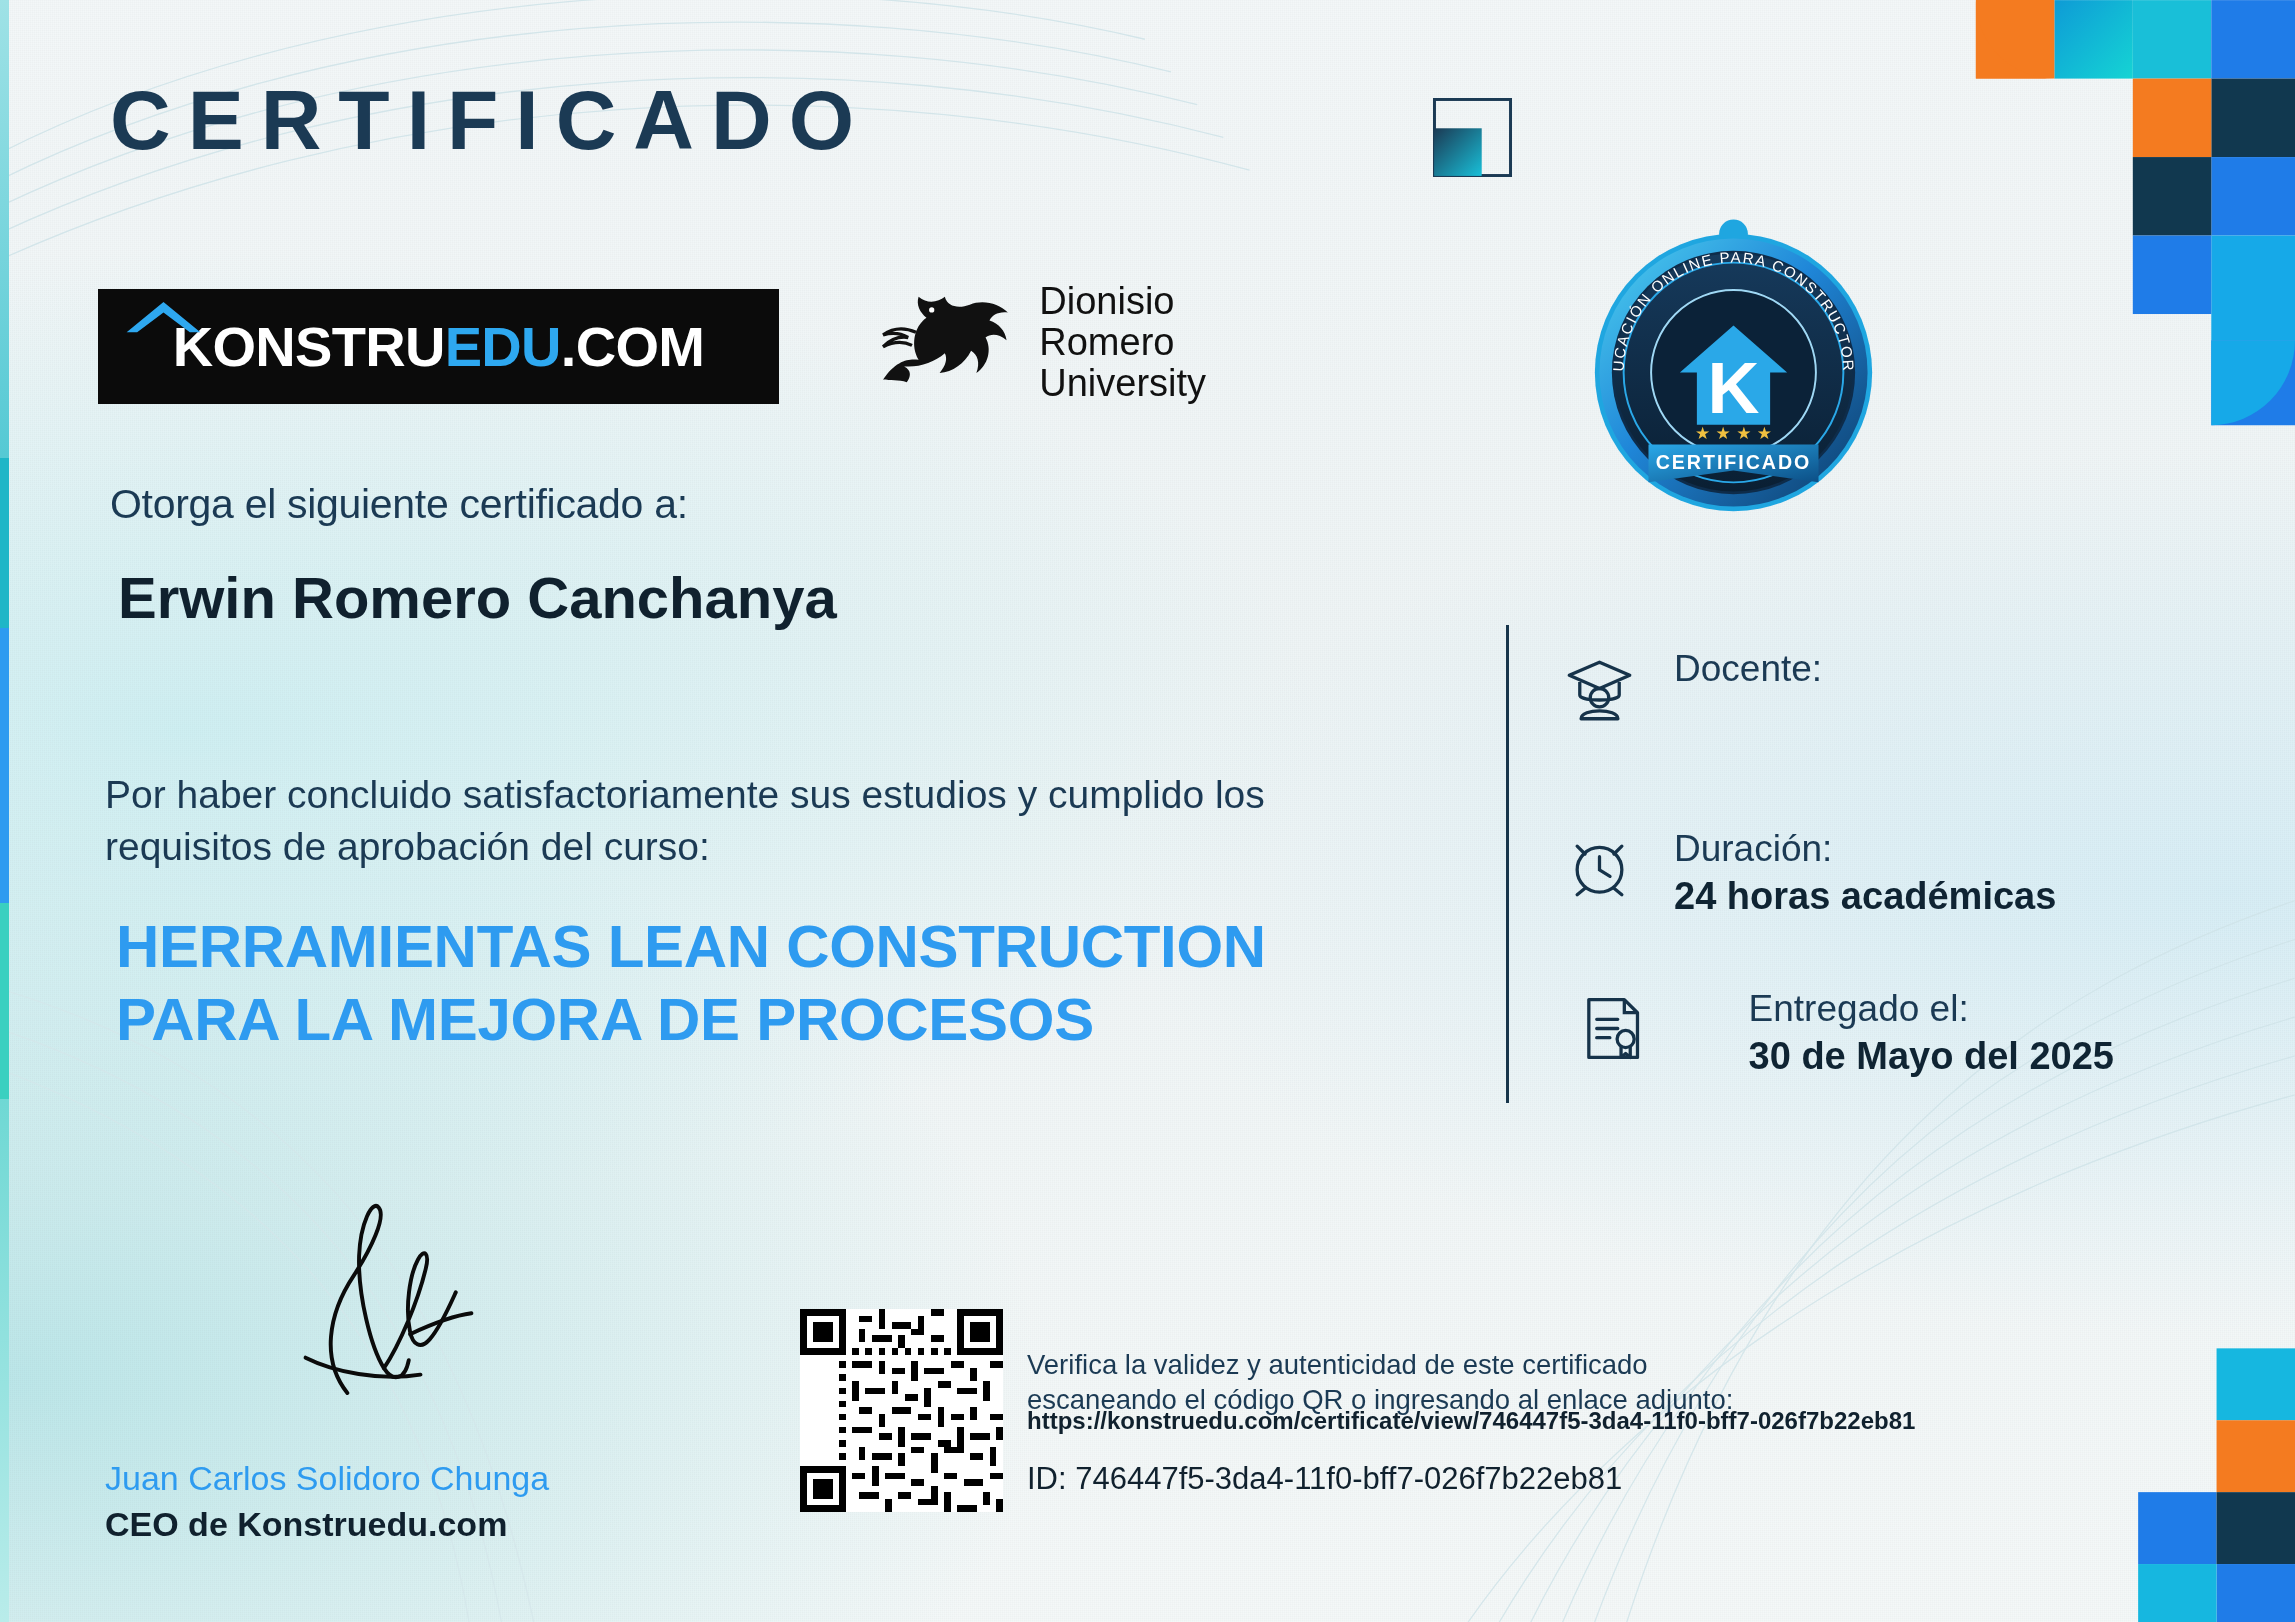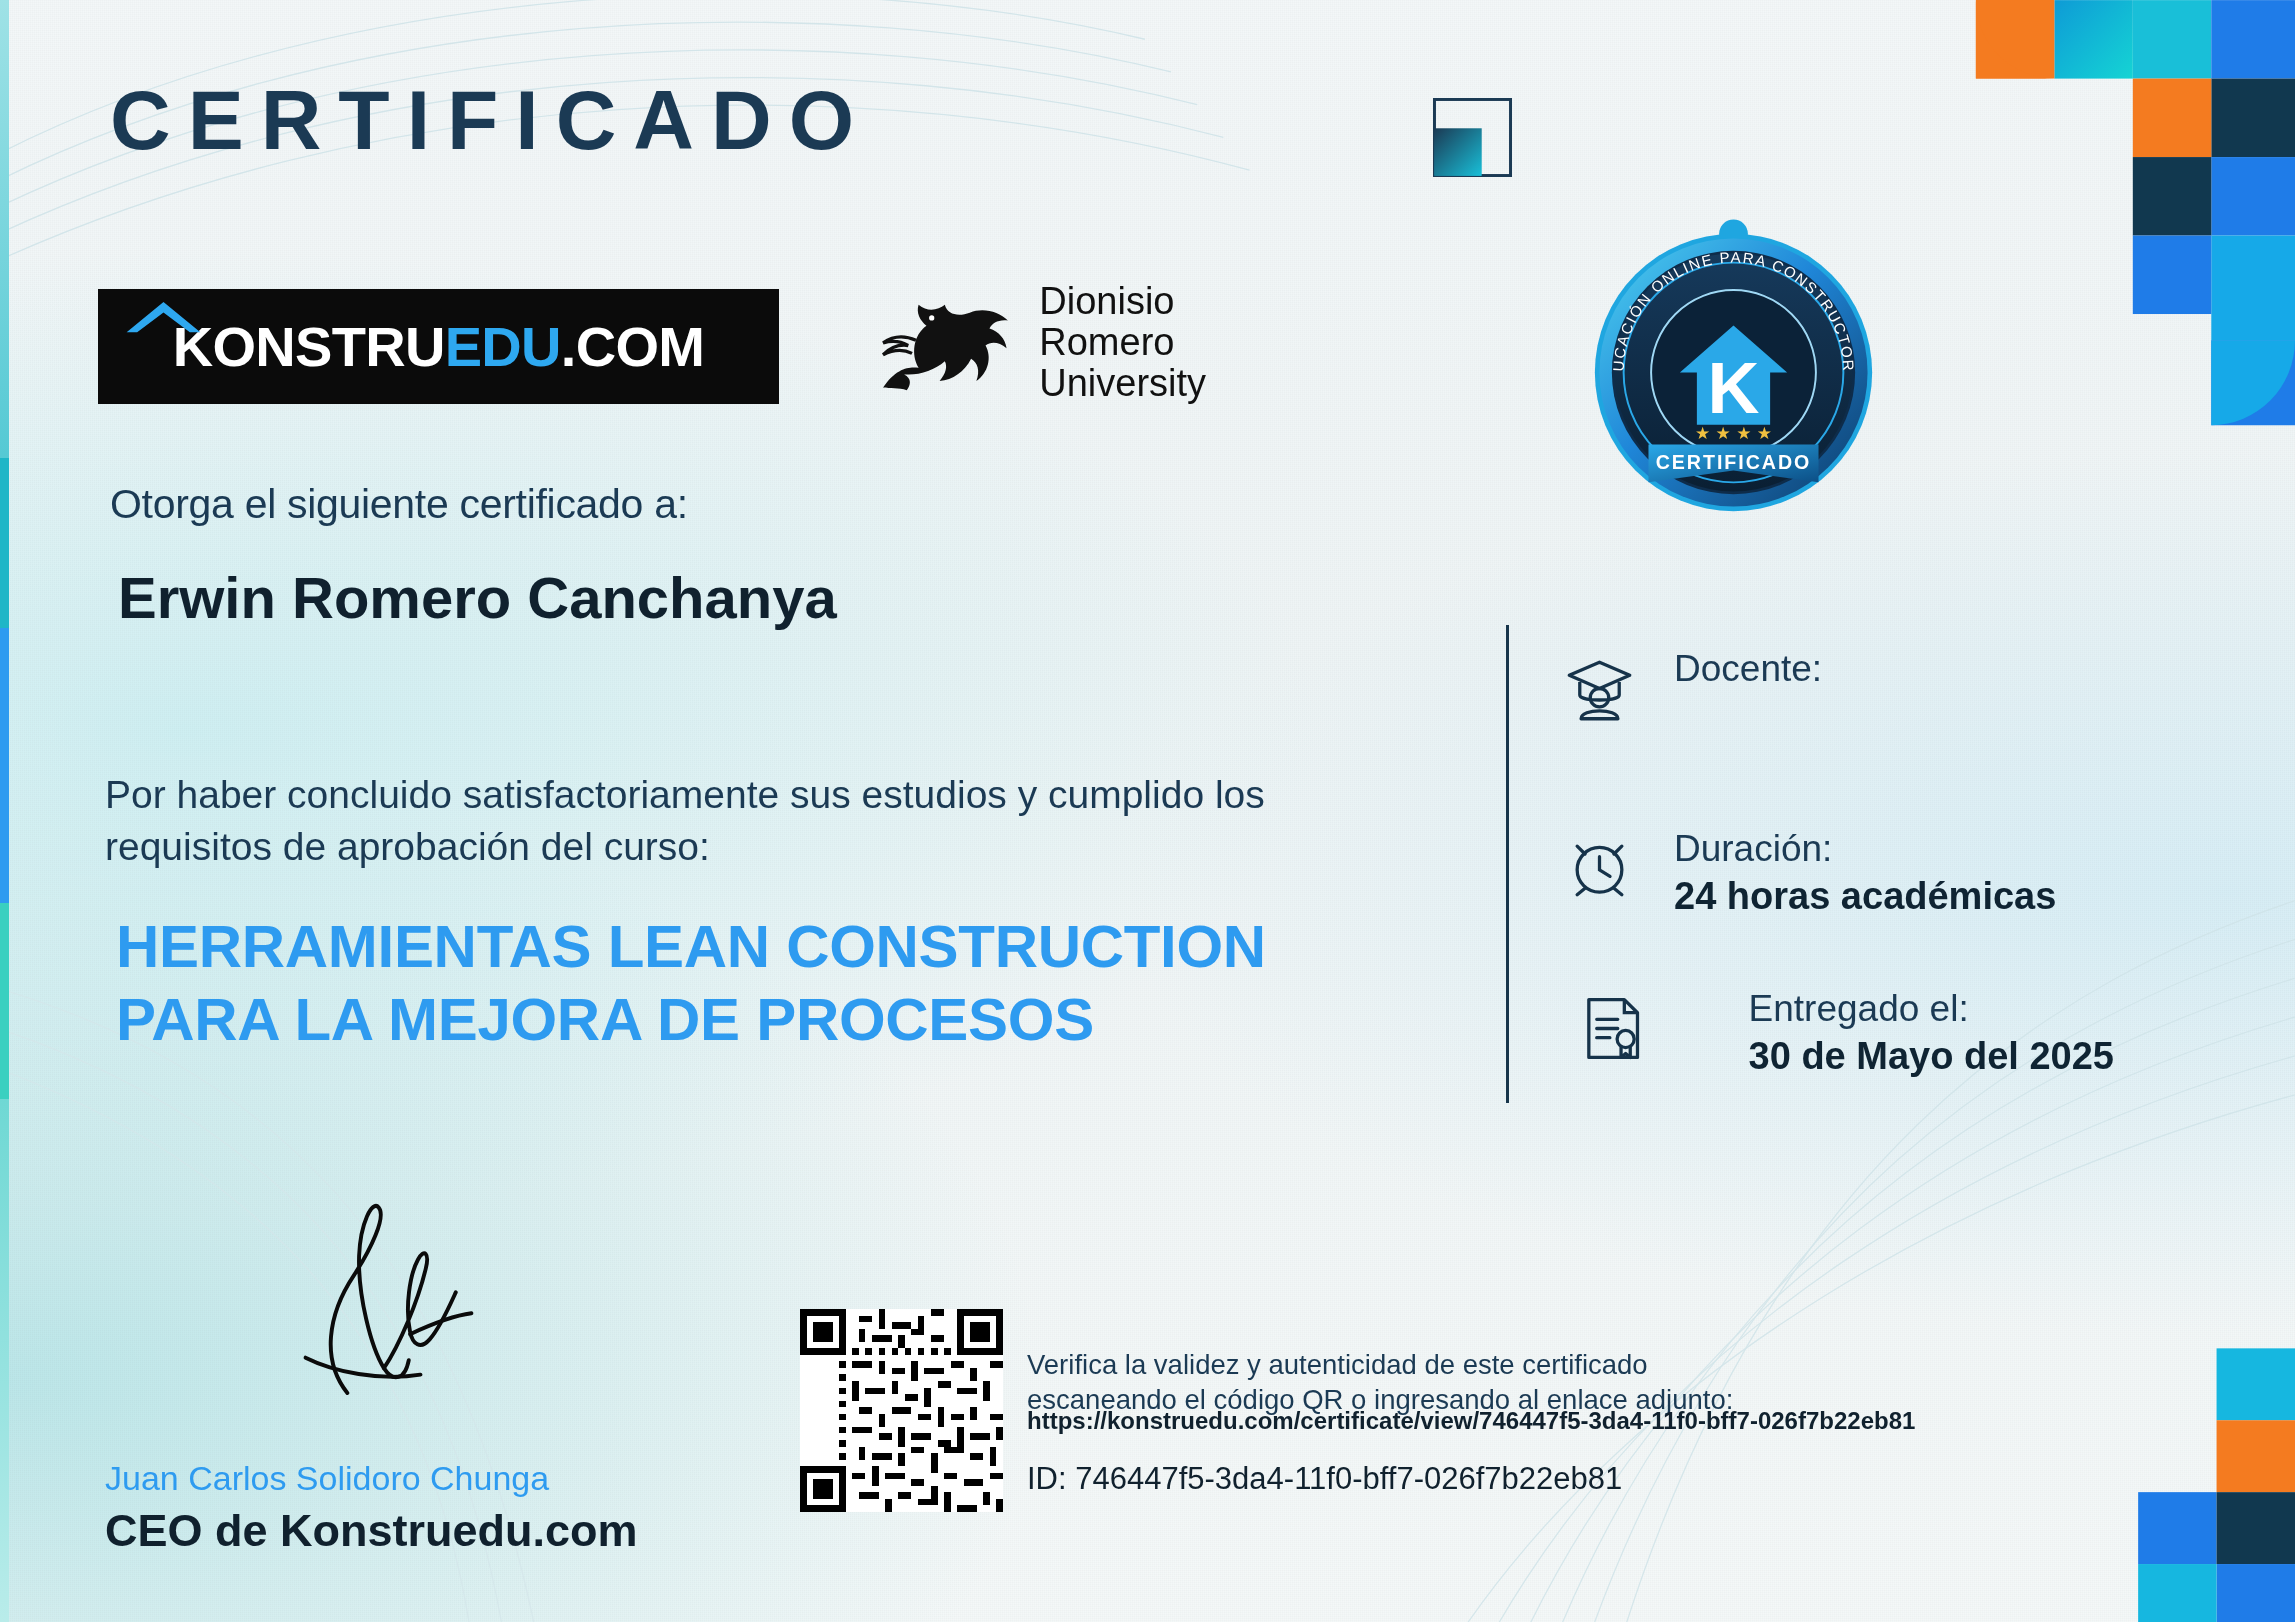--- a/index.html
+++ b/index.html
@@ -93,21 +93,21 @@
     top: 298px;
     width: 79px;
     height: 41px;
   }
 
   .logo-dru {
     position: absolute;
     left: 870px;
     top: 281px;
     display: flex;
-    align-items: flex-end;
+    align-items: flex-start;
     gap: 18.3px;
   }
   .dru-text {
     font-size: 38px;
     line-height: 1.08;
     color: #111111;
     font-family: "Liberation Sans", sans-serif;
   }
 
   .seal {
@@ -205,21 +205,21 @@
     left: 105px;
     top: 1459px;
     font-size: 34px;
     color: #2e9bf0;
     font-weight: 400;
   }
   .sig-role {
     position: absolute;
     left: 105px;
     top: 1505px;
-    font-size: 45px;
+    font-size: 34px;
     color: #10212e;
     font-weight: 700;
   }
 
   
   .qr {
     position: absolute;
     left: 800px;
     top: 1309px;
     width: 203px;

